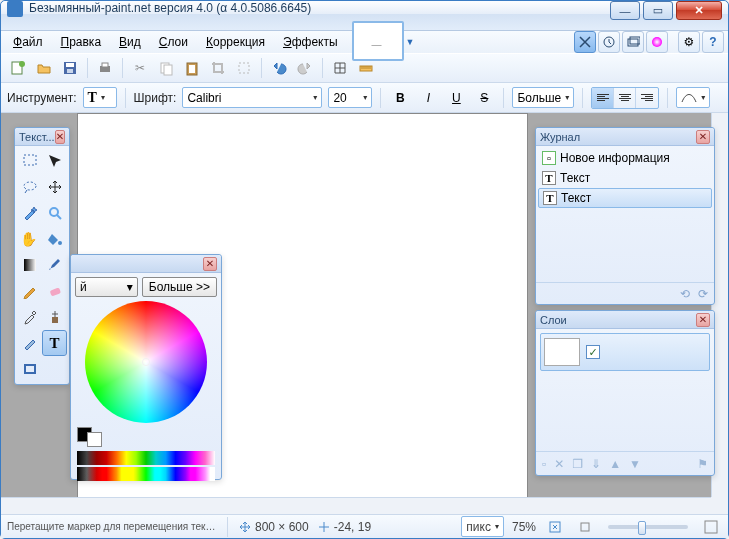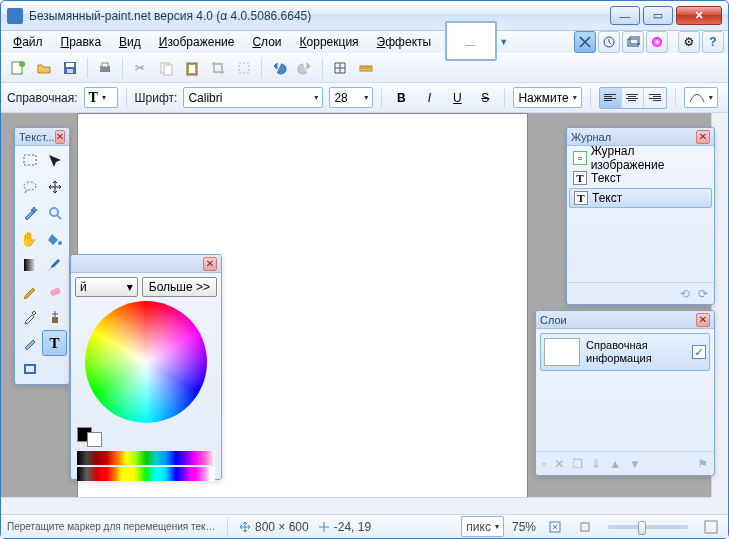--- a/index.html
+++ b/index.html
@@ -1,18 +1,18 @@
 <!DOCTYPE html>
 <html><head>
 <meta charset="utf-8">
 <style>
 *{box-sizing:border-box;margin:0;padding:0;font-family:"Segoe UI",Tahoma,sans-serif;font-size:12px}
 body{background:#fff;width:729px;height:539px;overflow:hidden;position:relative}
 .window{width:729px;height:539px;border:1px solid #3a7cc4;border-radius:5px;background:#eaf1fa;display:flex;flex-direction:column;box-shadow:0 0 8px rgba(0,0,0,.2)}
-.titlebar{height:30px;background:linear-gradient(#fdfeff,#e6eef9 45%,#d4e2f4 46%,#e2edfa);border-bottom:1px solid #b5c9e2;display:flex;align-items:center;padding:0 6px;border-radius:5px 5px 0 0}
+.titlebar{height:30px;background:linear-gradient(#fdfeff,#e6eef9 45%,#d4e2f4 46%,#e2edfa);border-bottom:1px solid #b5c9e2;display:flex;align-items:flex-start;padding:0 6px;border-radius:5px 5px 0 0}
 .titlebar .app-icon{width:16px;height:16px;margin-right:6px;background:#3a7cc4;border-radius:2px}
 .title-text{flex:1;color:#1c3a5a}
 .win-btns{display:flex;gap:3px}
 .win-btn{width:30px;height:19px;border:1px solid #4b79b0;border-radius:3px;display:flex;align-items:center;justify-content:center;background:linear-gradient(#edf4fc,#c7dbf2);color:#2b4b70;font-size:11px}
 .win-btn.close{width:46px;background:linear-gradient(#f4b0a9,#d8533e 45%,#c23924 46%,#e06a54);border-color:#9f2d1c;color:#fff;font-weight:bold}
 .menubar{height:22px;background:linear-gradient(#f7fbff,#eaf1fa);display:flex;align-items:center;padding:0 4px;gap:2px}
 .menu-item{padding:2px 8px;border-radius:3px;cursor:default}
 .menu-item u{text-decoration:underline}
 .thumb-area{display:flex;align-items:center;margin-left:4px}
 .thumb{width:52px;height:40px;border:2px solid #8ab9e8;background:#fff;border-radius:2px;margin-top:-2px;position:relative}
@@ -58,21 +58,21 @@
 .prim-dd{flex:1;height:20px;border:1px solid #8a8a8a;background:linear-gradient(#fff,#e6e6e6);display:flex;align-items:center;padding:0 4px;border-radius:2px}
 .more-btn{height:20px;border:1px solid #8a8a8a;background:linear-gradient(#fff,#e6e6e6);padding:0 6px;border-radius:2px;display:flex;align-items:center}
 .wheel{width:122px;height:122px;border-radius:50%;margin:4px auto;position:relative;background:conic-gradient(red,magenta,blue,cyan,lime,yellow,red)}
 .wheel:after{content:"";position:absolute;inset:0;border-radius:50%;background:radial-gradient(circle,#fff 0%,rgba(255,255,255,0) 70%)}
 .wheel-cursor{position:absolute;left:57px;top:57px;width:8px;height:8px;border:1px solid #000;border-radius:50%;background:transparent}
 .swatch-row{display:flex;gap:3px;margin:4px 2px}
 .swatch{width:15px;height:15px;border:1px solid #888}
 .sw-black{background:#000}.sw-white{background:#fff}
 .pal{height:14px;margin:2px;background:linear-gradient(90deg,#000,#444,#900,#c00,#f60,#ff0,#9f0,#0c0,#0cc,#09f,#00f,#60f,#f0f,#f6c,#fff)}
 
-.history{right:14px;top:127px;width:149px;height:178px}
+.history{right:14px;top:127px;width:180px;height:178px}
 .hist-list{padding:2px}
 .hist-item{height:20px;display:flex;align-items:center;padding:0 4px;gap:4px}
 .hist-item.sel{background:linear-gradient(#e5f0fd,#c8def7);border:1px solid #8ab9e8;border-radius:2px}
 .hist-icon{width:14px;height:14px;border:1px solid #888;background:#fff;font-family:"Times New Roman";font-size:11px;text-align:center;line-height:12px;font-weight:bold}
 .hist-foot{position:absolute;bottom:0;left:0;right:0;height:22px;border-top:1px solid #c2d6ee;display:flex;align-items:center;justify-content:flex-end;padding:0 6px;gap:8px;color:#87a7cf}
 
 .layers{right:14px;top:310px;width:180px;height:166px}
 .layer-item{margin:4px;height:38px;background:linear-gradient(#e9f2fd,#cde1f8);border:1px solid #8ab9e8;border-radius:2px;display:flex;align-items:center;padding:3px;gap:6px}
 .layer-thumb{width:36px;height:28px;background:#fff;border:1px solid #aaa}
 .layer-name{flex:1;font-size:11px;line-height:13px}
@@ -98,21 +98,20 @@
       <div class="win-btn">—</div>
       <div class="win-btn">▭</div>
       <div class="win-btn close">✕</div>
     </div>
   </div>
 
   <div class="menubar">
     <div class="menu-item"><u>Ф</u><span></span><span>айл</span></div>
     <div class="menu-item"><u>П</u>равка</div>
     <div class="menu-item"><u>В</u>ид</div>
-    <div class="menu-item"><u>И</u>зображение</div>
     <div class="menu-item"><u>С</u>лои</div>
     <div class="menu-item"><u>К</u>оррекция</div>
     <div class="menu-item"><u>Э</u>ффекты</div>
     <div class="thumb-area">
       <div class="thumb"></div>
       <span class="thumb-chev">▼</span>
     </div>
     <div class="right-util">
       <div class="util-btn active">
           <svg width="14" height="14">
@@ -223,51 +222,51 @@
       </div>
     <div class="tb-btn">
         <svg width="16" height="16">
           <rect x="2" y="6" width="12" height="5" fill="#f5c261" stroke="#b8862a"></rect>
           <path d="M4 6v3M6 6v3M8 6v3M10 6v3M12 6v3" stroke="#b8862a"></path>
         </svg>
       </div>
   </div>
 
   <div class="toolbar2">
-    <span class="label">Справочная:</span>
+    <span class="label">Инструмент:</span>
     <div class="dropdown" style="width:34px">
         <b style="font-family:'Times New Roman';font-size:14px">T</b>
         <span class="dd-arrow">▾</span>
       </div>
     <div class="sep"></div>
     <span class="label">Шрифт:</span>
     <div class="dropdown" style="width:140px">
         <span>Calibri</span>
         <span class="dd-arrow" style="margin-left:auto">▾</span>
       </div>
     <div class="dropdown" style="width:44px">
-        <span>28</span>
+        <span>20</span>
         <span class="dd-arrow" style="margin-left:auto">▾</span>
       </div>
     <div class="sep"></div>
     <div class="fmt-btn">
         <b>B</b>
       </div>
     <div class="fmt-btn">
         <i>I</i>
       </div>
     <div class="fmt-btn">
         <u>U</u>
       </div>
     <div class="fmt-btn">
         <s>S</s>
       </div>
     <div class="sep"></div>
     <div class="dropdown">
-        <span>Нажмите</span>
+        <span>Больше</span>
         <span class="dd-arrow">▾</span>
       </div>
     <div class="sep"></div>
     <div class="align-group">
       <div class="align-btn active">
           <div class="align-lines">
             <div class="al"></div>
             <div class="al s"></div>
             <div class="al"></div>
             <div class="al s"></div>
@@ -478,21 +477,21 @@
 </div>
 
 <div class="panel history">
   <div class="panel-hdr">
     <div class="panel-title">Журнал</div>
     <div class="panel-close">✕</div>
   </div>
   <div class="hist-list">
     <div class="hist-item">
       <div class="hist-icon" style="border-color:#6b6">▫</div>
-      <span>Журнал изображение</span>
+      <span>Новое информация</span>
     </div>
     <div class="hist-item">
       <div class="hist-icon">T</div>
       <span>Текст</span>
     </div>
     <div class="hist-item sel">
       <div class="hist-icon">T</div>
       <span>Текст</span>
     </div>
   </div>
@@ -502,21 +501,20 @@
   </div>
 </div>
 
 <div class="panel layers">
   <div class="panel-hdr">
     <div class="panel-title">Слои</div>
     <div class="panel-close">✕</div>
   </div>
   <div class="layer-item">
     <div class="layer-thumb"></div>
-    <div class="layer-name">Справочная информация</div>
     <div class="layer-chk">✓</div>
   </div>
   <div class="layer-foot">
     <span>▫</span>
     <span>✕</span>
     <span>❐</span>
     <span>⇓</span>
     <span>▲</span>
     <span>▼</span>
     <span style="flex:1"></span>

